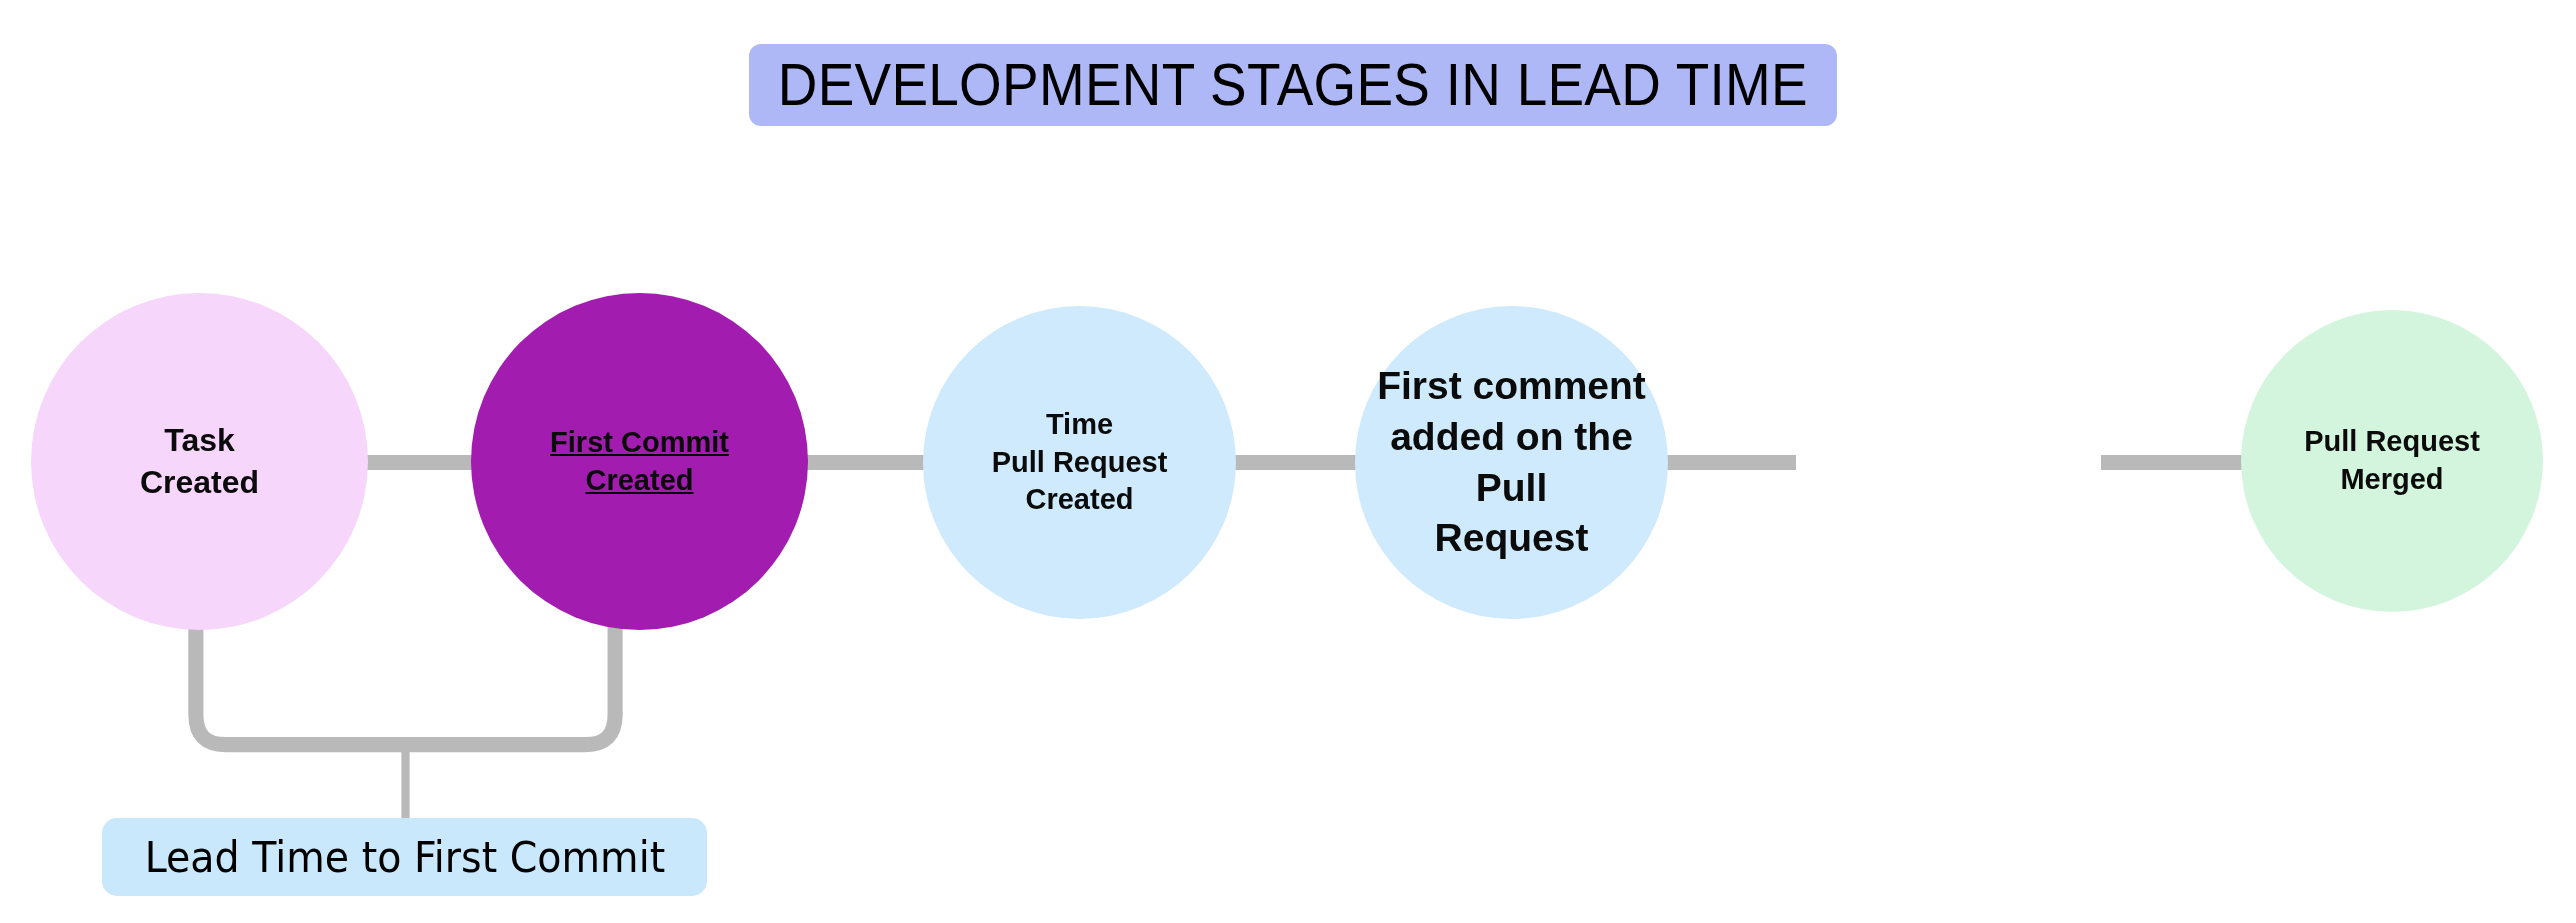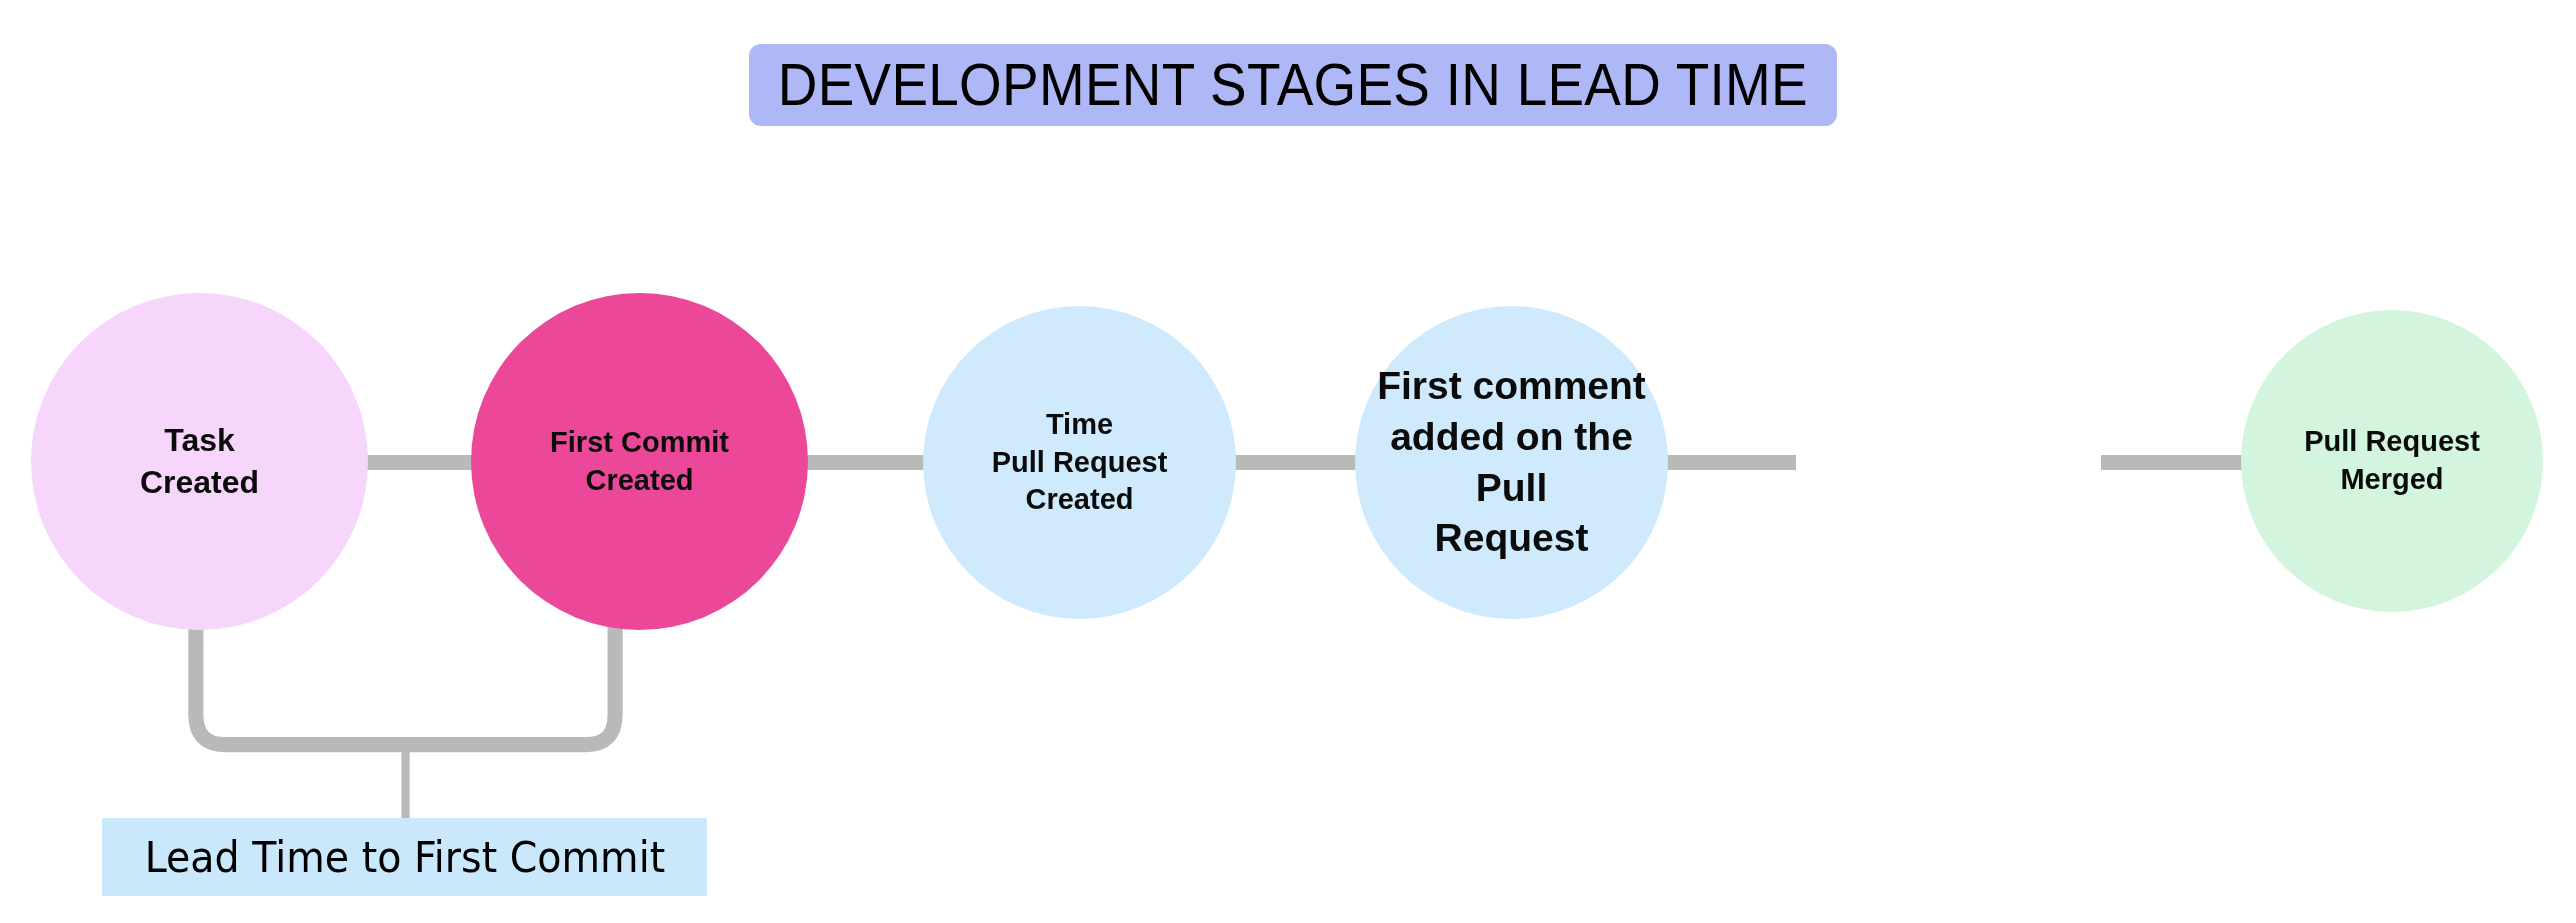--- a/index.html
+++ b/index.html
@@ -83,21 +83,21 @@
   }
 
   
   #lead-time-chip {
     position: absolute;
     left: 102px;
     top: 818px;
     width: 605px;
     height: 78px;
     background: #cae8fb;
-    border-radius: 2px;
+    border-radius: 15px;
     display: flex;
     align-items: center;
     justify-content: center;
   }
   #lead-time-text {
     font-family: "DejaVu Sans", sans-serif;
     font-size: 43px;
     font-weight: 400;
     color: #000000;
     white-space: nowrap;
@@ -124,21 +124,21 @@
   <svg id="bracket" viewBox="0 0 1100 330" xmlns="http://www.w3.org/2000/svg">
     <path d="M 285 0 L 285 160 Q 285 203 328 203 L 852 203 Q 895 203 895 160 L 895 0" fill="none" stroke="#b9b9b9" stroke-width="22" stroke-linecap="butt"></path>
     <path d="M 590 203 L 590 311" fill="none" stroke="#b9b9b9" stroke-width="12" stroke-linecap="butt"></path>
   </svg>
 
   <div class="node" style="left:31px; top:293px; width:337px; height:337px; background:#f6d6fb;">
     <span class="node-label" style="font-size:32px;">Task
 Created</span>
   </div>
 
-  <div class="node" style="left:471px; top:293px; width:337px; height:337px; background:#ec4899;">
+  <div class="node" style="left:471px; top:293px; width:337px; height:337px; background:#a21caf;text-decoration:underline;">
     <span class="node-label" style="font-size:29px;">First Commit
 Created</span>
   </div>
 
   <div class="node" style="left:923px; top:306px; width:313px; height:313px; background:#cfeafc;">
     <span class="node-label" style="font-size:29px;">Time
 Pull Request
 Created</span>
   </div>
 

